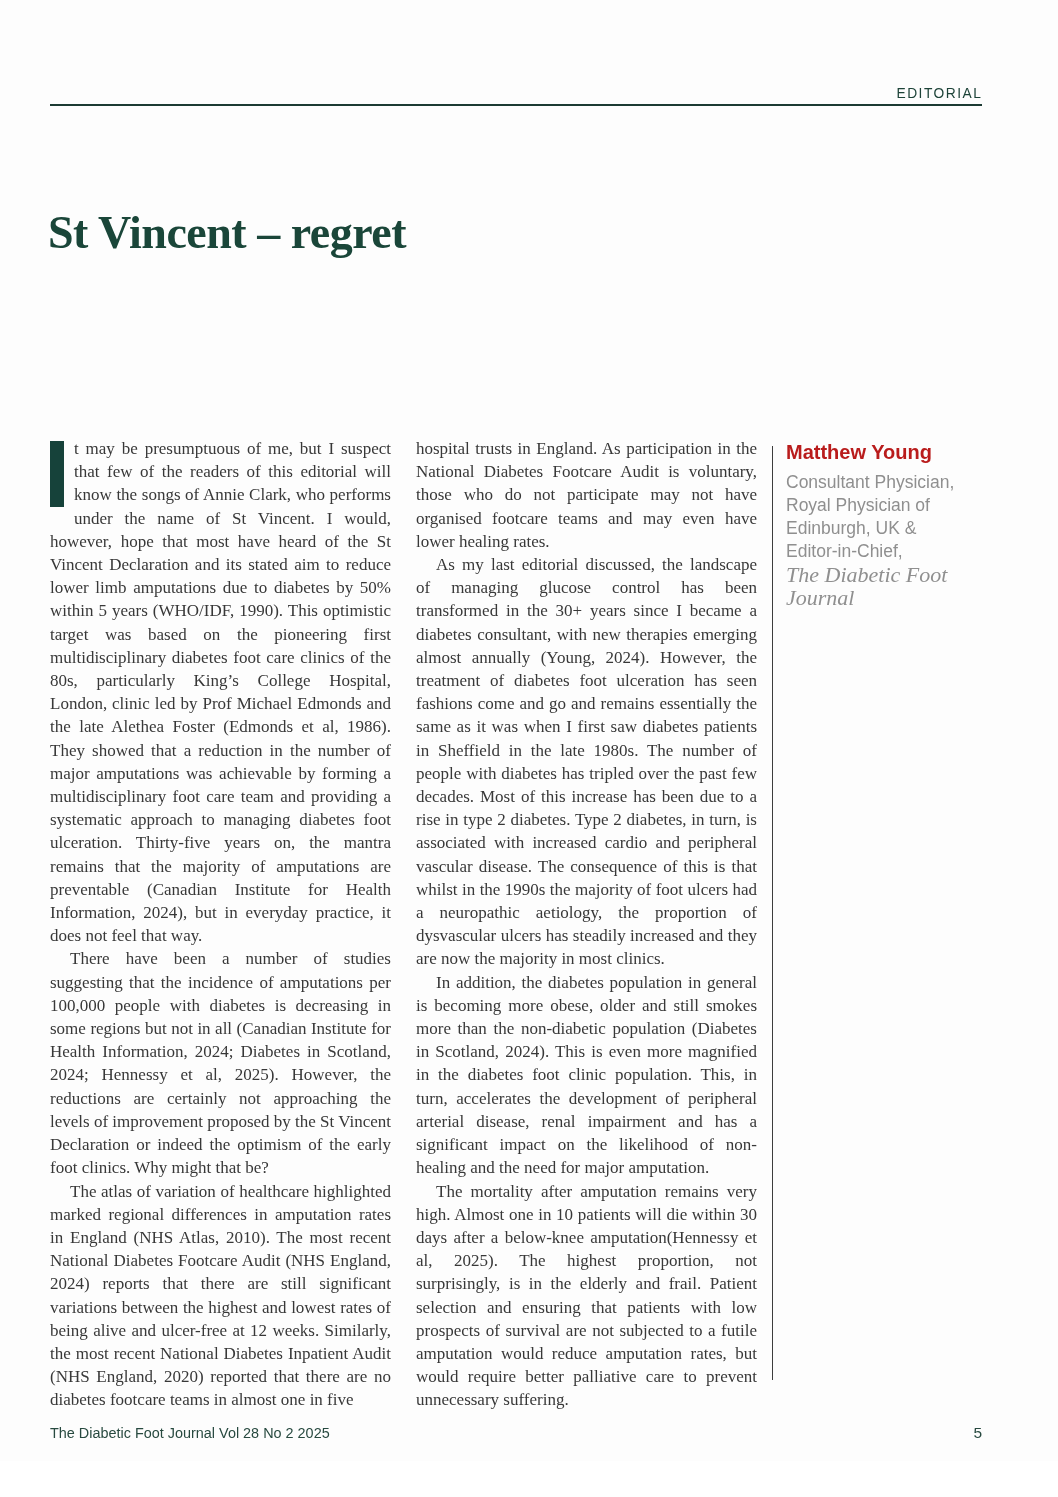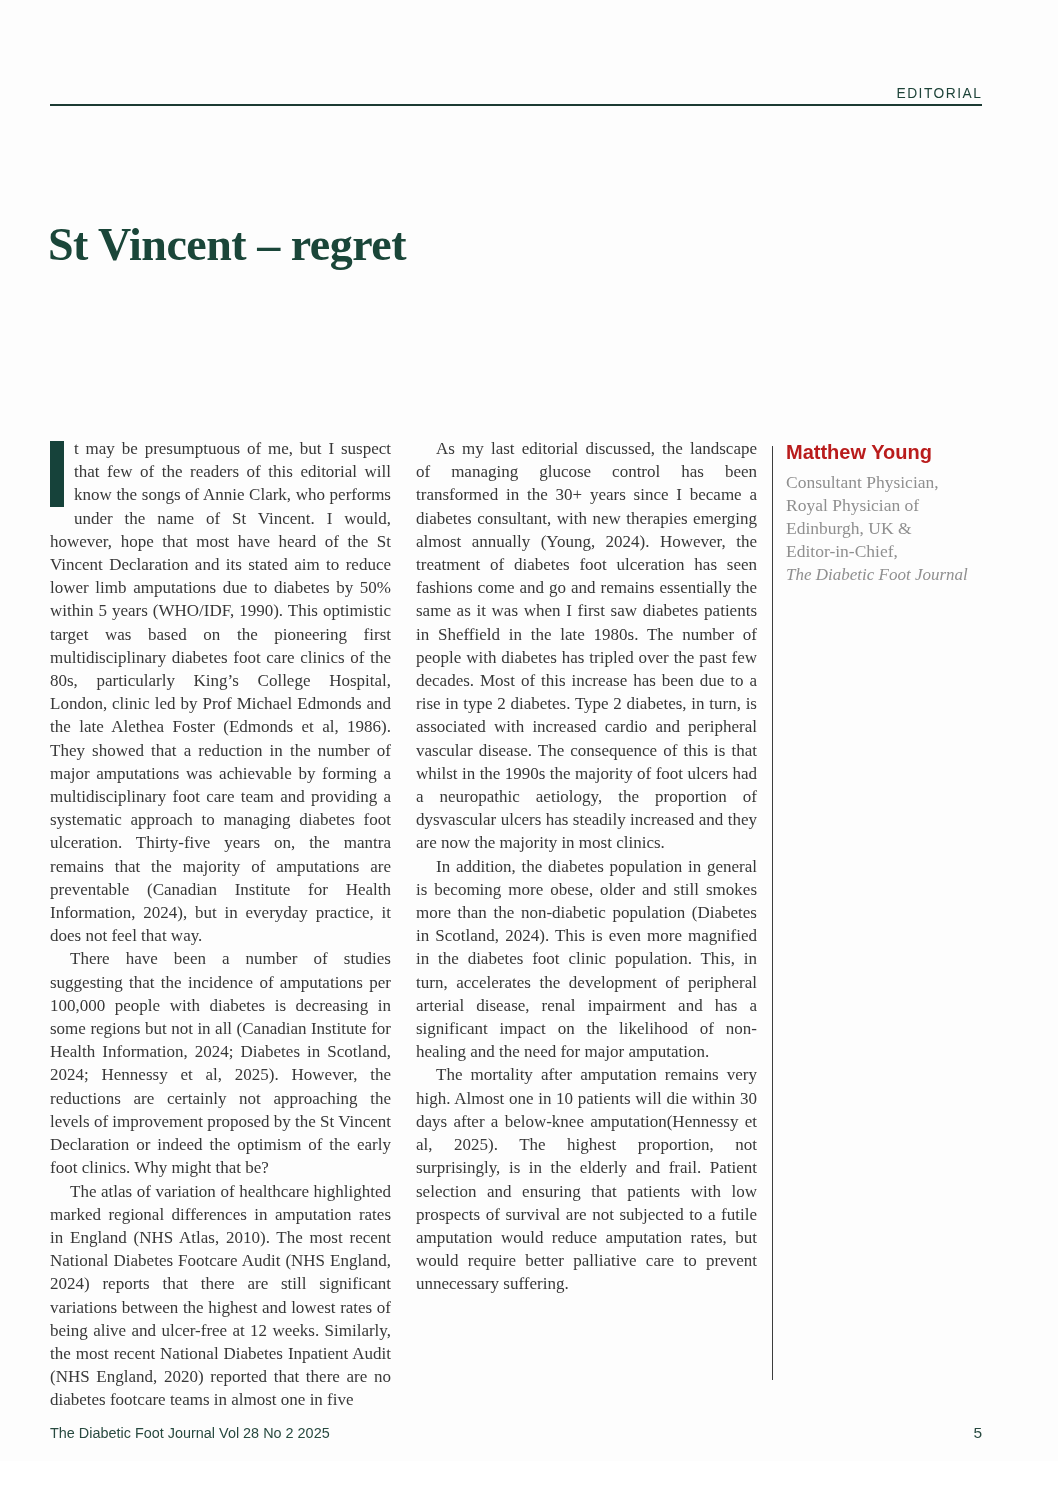--- a/index.html
+++ b/index.html
@@ -27,21 +27,21 @@
     position: absolute;
     left: 50px;
     top: 104px;
     width: 932px;
     height: 2px;
     background: #1c3a33;
   }
   .page-title {
     position: absolute;
     left: 48px;
-    top: 218px;
+    top: 206px;
     font-family: "Liberation Serif", serif;
     font-weight: 700;
     font-size: 46px;
     letter-spacing: -0.5px;
     color: #1a4639;
   }
   .body-col {
     position: absolute;
     top: 437px;
     width: 341px;
@@ -79,29 +79,29 @@
     width: 212px;
   }
   .author-name {
     font-family: "Liberation Sans", sans-serif;
     font-weight: 700;
     font-size: 20px;
     color: #b91c1c;
     margin-bottom: 7px;
   }
   .author-line {
-    font-family: Liberation Serif, serif;
+    font-family: Liberation Sans, sans-serif;
     font-size: 17.5px;
     line-height: 23px;
     color: #8f8f8f;
   }
   .author-journal {
     font-family: "Liberation Serif", serif;
     font-style: italic;
-    font-size: 17px;
+    font-size: 22px;
     line-height: 23px;
     color: #8f8f8f;
   }
   .footer-left {
     position: absolute;
     left: 50px;
     top: 1424px;
     font-family: "Liberation Sans", sans-serif;
     font-size: 15.5px;
     color: #27493f;
@@ -128,20 +128,21 @@
 
   <h1 class="page-title">St Vincent – regret</h1>
 
   <div class="body-col col-1">
     <p class="no-indent"><span class="dropcap">I</span><span>t may be presumptuous of me, but I suspect that few of the readers of this editorial will know the songs of Annie Clark, who performs under the name of St Vincent. I would, however, hope that most have heard of the St Vincent Declaration and its stated aim to reduce lower limb amputations due to diabetes by 50% within 5 years (WHO/IDF, 1990). This optimistic target was based on the pioneering first multidisciplinary diabetes foot care clinics of the 80s, particularly King’s College Hospital, London, clinic led by Prof Michael Edmonds and the late Alethea Foster (Edmonds et al, 1986). They showed that a reduction in the number of major amputations was achievable by forming a multidisciplinary foot care team and providing a systematic approach to managing diabetes foot ulceration. Thirty-five years on, the mantra remains that the majority of amputations are preventable (Canadian Institute for Health Information, 2024), but in everyday practice, it does not feel that way.</span></p>
     <p>There have been a number of studies suggesting that the incidence of amputations per 100,000 people with diabetes is decreasing in some regions but not in all (Canadian Institute for Health Information, 2024; Diabetes in Scotland, 2024; Hennessy et al, 2025). However, the reductions are certainly not approaching the levels of improvement proposed by the St Vincent Declaration or indeed the optimism of the early foot clinics. Why might that be?</p>
     <p>The atlas of variation of healthcare highlighted marked regional differences in amputation rates in England (NHS Atlas, 2010). The most recent National Diabetes Footcare Audit (NHS England, 2024) reports that there are still significant variations between the highest and lowest rates of being alive and ulcer-free at 12 weeks. Similarly, the most recent National Diabetes Inpatient Audit (NHS England, 2020) reported that there are no diabetes footcare teams in almost one in five</p>
   </div>
 
   <div class="body-col col-2">
+    <p class="no-indent">hospital trusts in England. As participation in the National Diabetes Footcare Audit is voluntary, those who do not participate may not have organised footcare teams and may even have lower healing rates.</p>
     <p>As my last editorial discussed, the landscape of managing glucose control has been transformed in the 30+ years since I became a diabetes consultant, with new therapies emerging almost annually (Young, 2024). However, the treatment of diabetes foot ulceration has seen fashions come and go and remains essentially the same as it was when I first saw diabetes patients in Sheffield in the late 1980s. The number of people with diabetes has tripled over the past few decades. Most of this increase has been due to a rise in type 2 diabetes. Type 2 diabetes, in turn, is associated with increased cardio and peripheral vascular disease. The consequence of this is that whilst in the 1990s the majority of foot ulcers had a neuropathic aetiology, the proportion of dysvascular ulcers has steadily increased and they are now the majority in most clinics.</p>
     <p>In addition, the diabetes population in general is becoming more obese, older and still smokes more than the non-diabetic population (Diabetes in Scotland, 2024). This is even more magnified in the diabetes foot clinic population. This, in turn, accelerates the development of peripheral arterial disease, renal impairment and has a significant impact on the likelihood of non-healing and the need for major amputation.</p>
     <p>The mortality after amputation remains very high. Almost one in 10 patients will die within 30 days after a below-knee amputation(Hennessy et al, 2025). The highest proportion, not surprisingly, is in the elderly and frail. Patient selection and ensuring that patients with low prospects of survival are not subjected to a futile amputation would reduce amputation rates, but would require better palliative care to prevent unnecessary suffering.</p>
   </div>
 
   <div class="v-rule"></div>
 
   <div class="sidebar">
     <div class="author-name">Matthew Young</div>
     <div class="author-line">Consultant Physician,</div>

